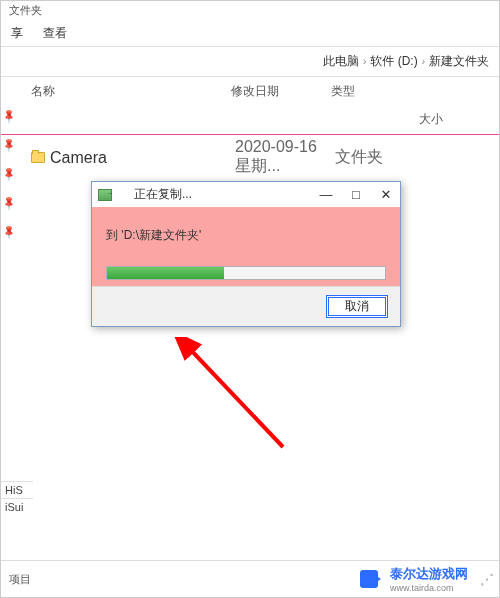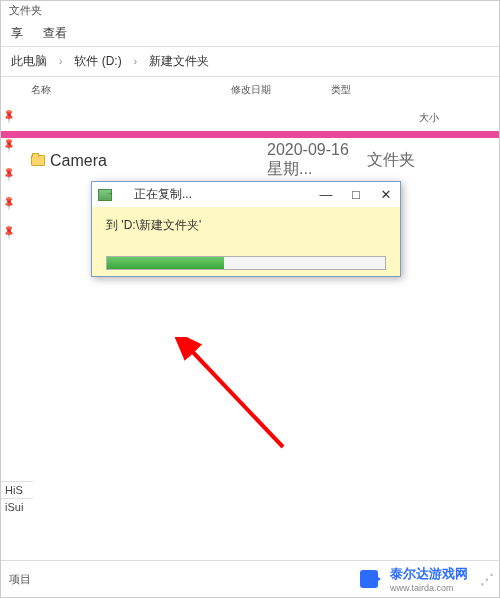--- a/index.html
+++ b/index.html
@@ -1,51 +1,51 @@
 <!DOCTYPE html>
 <html><head>
   <meta charset="utf-8">
   <style>
     * { margin: 0; padding: 0; box-sizing: border-box; font-family: "Microsoft YaHei", "Segoe UI", sans-serif; }
     body { width: 500px; height: 598px; background: #fff; font-size: 12px; color: #333; position: relative; overflow: hidden; border: 1px solid #ccc; }
     .header-bar { height: 20px; padding: 2px 8px; color: #555; font-size: 11px; }
     .ribbon-tabs { display: flex; gap: 20px; padding: 4px 10px; border-bottom: 1px solid #e0e0e0; font-size: 12px; }
     .ribbon-tabs span { color: #333; }
-    .breadcrumb-row { padding: 6px 10px; border-bottom: 1px solid #e0e0e0; display: flex; align-items: center; gap: 12px; font-size: 12px; }
+    .breadcrumb-row { padding: 6px 10px; border-bottom: 1px solid #e0e0e0; display: flex; align-items: center; gap: 4px; font-size: 12px; justify-content: flex-end; }
     .breadcrumb-row .sep { color: #888; font-size: 10px; }
-    .columns-header { display: flex; padding: 6px 16px 6px 30px; border-bottom: 7px solid #ec4899; color: #555; font-size: 10px; }
+    .columns-header { display: flex; padding: 6px 16px 6px 30px; border-bottom: 1px solid #ec4899; color: #555; font-size: 12px; }
     .col-name { flex: 0 0 200px; }
     .col-date { flex: 0 0 100px; }
     .col-type { flex: 0 0 88px; }
     .col-size { flex: 0 0 50px; margin-top: 28px; }
     .file-row { display: flex; align-items: center; padding: 3px 0 3px 30px; font-size: 16px; }
     .file-row .folder-icon { width: 14px; height: 11px; background: #ffd76a; border: 1px solid #d4a62e; border-radius: 1px; margin-right: 5px; position: relative; }
     .file-row .folder-icon::before { content: ""; position: absolute; top: -3px; left: 0; width: 5px; height: 3px; background: #ffd76a; border: 1px solid #d4a62e; border-bottom: none; border-radius: 1px 1px 0 0; }
     .file-row .fname { flex: 0 0 185px; }
-    .file-row .fdate { flex: 0 0 100px; color: #666; margin-left: 32px; }
+    .file-row .fdate { flex: 0 0 100px; color: #666; }
     .file-row .ftype { flex: 0 0 88px; color: #666; }
     .left-pins { position: absolute; left: 2px; top: 110px; display: flex; flex-direction: column; gap: 18px; }
     .left-pins span { color: #888; font-size: 10px; transform: rotate(-45deg); }
     .sidebar-bottom { position: absolute; left: 0; top: 480px; width: 32px; font-size: 11px; color: #444; }
     .sidebar-bottom div { padding: 2px 4px; border-top: 1px solid #e0e0e0; }
     .footer { position: absolute; left: 0; right: 0; bottom: 0; border-top: 1px solid #ddd; padding: 4px 8px; font-size: 11px; color: #555; display: flex; justify-content: space-between; align-items: center; }
     .watermark { display: flex; align-items: center; gap: 12px; font-weight: bold; color: #2b6cff; font-size: 13px; }
     .watermark .logo { width: 18px; height: 18px; background: #2b6cff; border-radius: 3px; position: relative; }
     .watermark .logo::after { content: ""; position: absolute; right: -3px; top: 5px; width: 0; height: 0; border-top: 4px solid transparent; border-bottom: 4px solid transparent; border-left: 6px solid #2b6cff; }
     .watermark .url { font-size: 9px; color: #888; font-weight: normal; }
     
     .dialog { position: absolute; left: 90px; top: 180px; width: 310px; background: #f0f0f0; border: 1px solid #7a9cc6; box-shadow: 2px 2px 8px rgba(0,0,0,0.3); }
     .dialog-title { display: flex; align-items: center; justify-content: space-between; padding: 4px 6px; font-size: 12px; background: #fff; }
     .dialog-title .title-left { display: flex; align-items: center; gap: 22px; }
     .dialog-title .title-icon { width: 14px; height: 12px; background: linear-gradient(#7fc97f,#5aa85a); border: 1px solid #4a8a4a; position: relative; }
     .dialog-title .title-icon::after { content: "→"; position: absolute; right: -2px; top: -2px; font-size: 8px; color: #2a6a2a; }
     .dialog-title .win-btns { display: flex; gap: 14px; font-size: 13px; color: #333; }
     .dialog-title .win-btns span { width: 16px; text-align: center; }
     .dialog-banner { background: linear-gradient(#6aa8e8, #4a8dd8); color: #fff; padding: 6px 10px; font-size: 13px; }
-    .dialog-body { padding: 10px 14px 6px; background: #fef9c3; font-size: 12px; }
+    .dialog-body { padding: 20px 14px 6px; background: #fca5a5; font-size: 12px; }
     .progress { margin-top: 22px; height: 14px; border: 1px solid #b0b0b0; background: #f5f5f5; position: relative; }
     .progress-fill { height: 100%; background: linear-gradient(#6ac86a, #3aa83a); width: 42%; }
     .dialog-footer { display: flex; justify-content: flex-end; padding: 8px 12px; background: #f0f0f0; border-top: 1px solid #ddd; }
     .dialog-footer button { padding: 2px 18px; font-size: 12px; background: #fff; border: 1px solid #2b6cff; color: #222; outline: 1px solid #2b6cff; outline-offset: -3px; }
     
     .arrow { position: absolute; left: 172px; top: 336px; width: 120px; height: 120px; pointer-events: none; }
     .resize-grip { color: #bbb; font-size: 14px; letter-spacing: -3px; }
   </style>
 </head>
 <body>
@@ -105,20 +105,23 @@
     </div>
   </div>
   <div class="dialog-body">
     <div>
       <span>到 </span><span>'D:\新建文件夹'</span>
     </div>
     <div class="progress">
       <div class="progress-fill" style="width:42%"></div>
     </div>
   </div>
+  <div class="dialog-footer">
+    <button>取消</button>
+  </div>
 </div>
 
 <svg class="arrow" viewBox="0 0 120 120">
   <defs>
     <marker id="ah" markerWidth="10" markerHeight="10" refX="2" refY="3" orient="auto">
       <path d="M0,0 L0,6 L8,3 z" fill="#ff0000"></path>
     </marker>
   </defs>
   <line x1="110" y1="110" x2="15" y2="10" stroke="#ff0000" stroke-width="4" marker-end="url(#ah)"></line>
 </svg>

